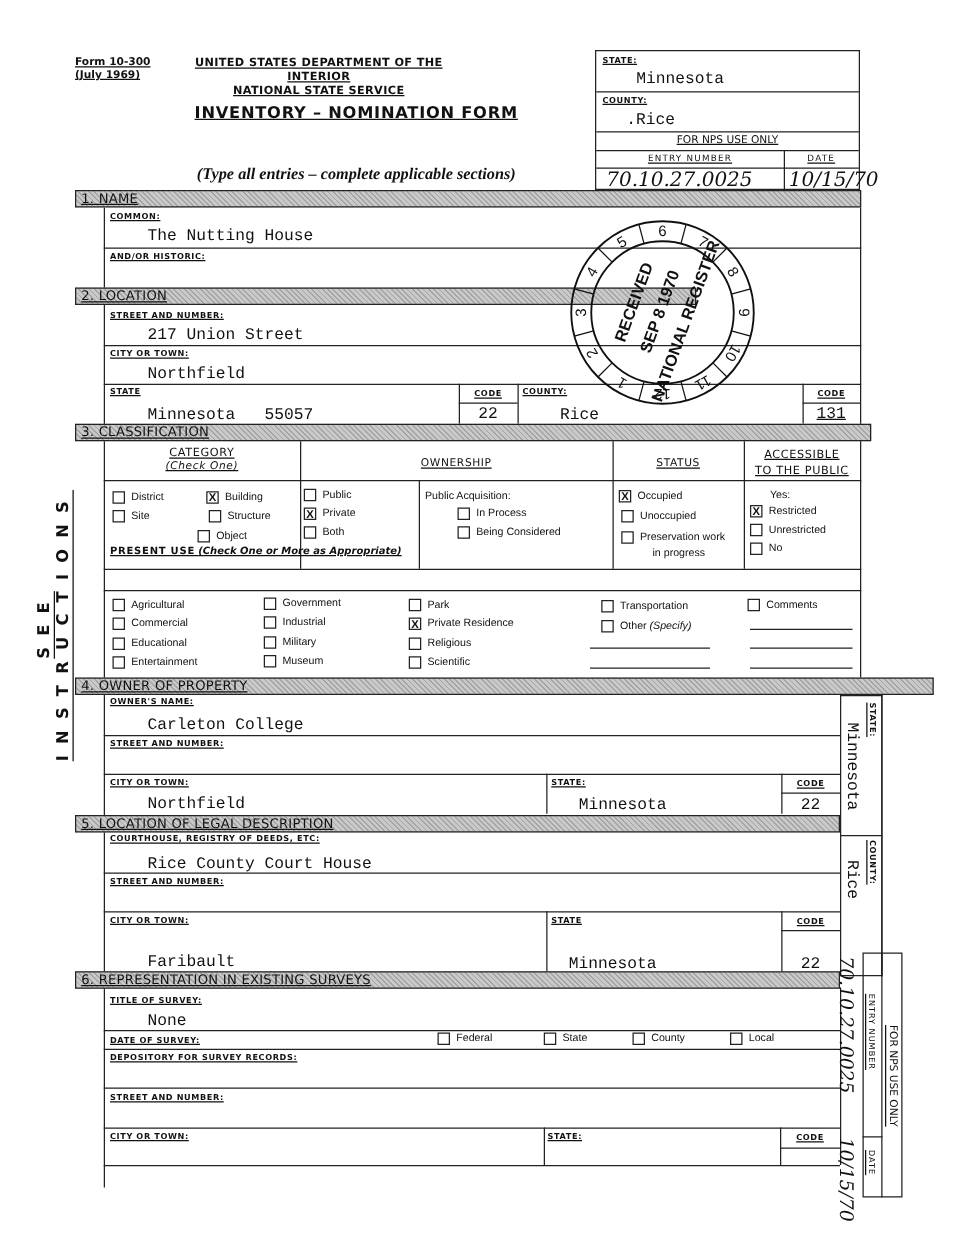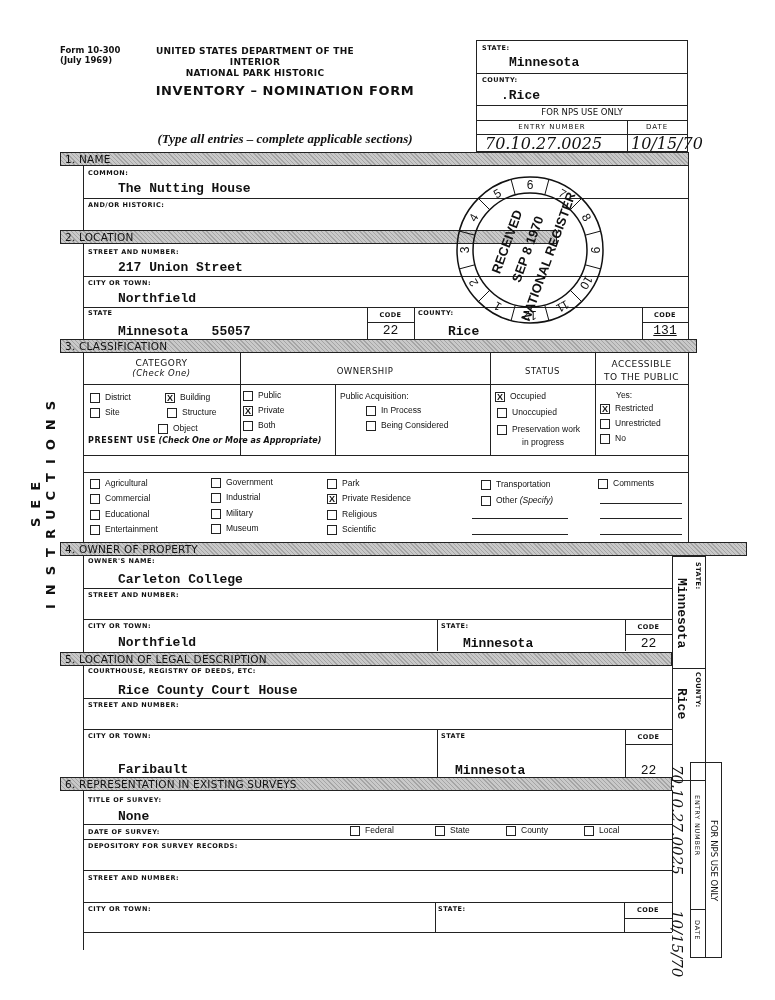--- a/index.html
+++ b/index.html
@@ -1,46 +1,46 @@
 <!DOCTYPE html>
 <html><head>
 <meta charset="utf-8">
 <style>
   * { box-sizing: border-box; margin: 0; padding: 0; }
   body { width: 775px; height: 1000px; background: #fff; position: relative; overflow: hidden; font-family: "Liberation Sans", sans-serif; color: #111; }
   .abs { position: absolute; }
-  .sans { font-family: "DejaVu Sans", sans-serif; }
+  .sans { font-family: "DejaVu Sans", sans-serif; text-decoration: underline; }
   .serif { font-family: "Liberation Serif", serif; }
   .hdr-small { font-size: 8.5px; font-weight: bold; line-height: 10px; }
   .hdr-dept { font-size: 9px; font-weight: bold; text-align: center; letter-spacing: 0.3px; line-height: 11px; }
   .hdr-title { font-size: 13px; font-weight: bold; text-align: center; letter-spacing: 0.6px; line-height: 18px; }
   .hdr-sub { font-size: 13px; font-style: italic; font-weight: bold; text-align: center; }
   .bar { background-color: #c9c9c9; background-image: repeating-linear-gradient(45deg, rgba(0,0,0,0.18) 0 1px, transparent 1px 3px); border: 1px solid #222; height: 14px; font-size: 10.5px; padding-left: 4px; line-height: 12px; letter-spacing: 0.2px; }
   .line { background: #222; }
   .vline { background: #222; width: 1px; }
   .lbl { font-size: 6.5px; font-weight: bold; letter-spacing: 0.5px; }
-  .val { font-family: "Liberation Mono", monospace; font-size: 13px; font-weight: bold; }
+  .val { font-family: "Liberation Mono", monospace; font-size: 13px; font-weight: normal; }
   .cb { display: inline-block; width: 10px; height: 10px; border: 1px solid #222; vertical-align: middle; position: relative; font-size: 9px; line-height: 8px; text-align: center; font-weight: bold; }
   .opt { font-size: 8.5px; white-space: nowrap; }
   .opt .cb { margin-right: 5px; }
   .hand { font-family: "DejaVu Serif", serif; font-style: italic; font-size: 16px; }
   .vert { writing-mode: vertical-rl; }
   .box { border: 1px solid #222; }
   .ctr { text-align: center; }
 </style>
 </head>
 <body>
 
 <div class="abs sans hdr-small" style="left:60px;top:45px;">
   <div>Form 10-300</div>
   <div>(July 1969)</div>
 </div>
 <div class="abs sans hdr-dept" style="left:140px;top:46px;width:230px;">
   <div>UNITED STATES DEPARTMENT OF THE INTERIOR</div>
-  <div>NATIONAL PARK HISTORIC</div>
+  <div>NATIONAL STATE SERVICE</div>
 </div>
 <div class="abs sans hdr-title" style="left:120px;top:82px;width:330px;">
   <div>INVENTORY – NOMINATION FORM</div>
 </div>
 <div class="abs serif hdr-sub" style="left:120px;top:131px;width:330px;">(Type all entries – complete applicable sections)</div>
 
 <div class="abs box" style="left:476px;top:40px;width:212px;height:112px;">
   <div class="abs lbl sans" style="left:5px;top:3px;">STATE:</div>
   <div class="abs val" style="left:32px;top:14px;">Minnesota</div>
   <div class="abs line" style="left:0;top:32px;width:210px;height:1px;"></div>

